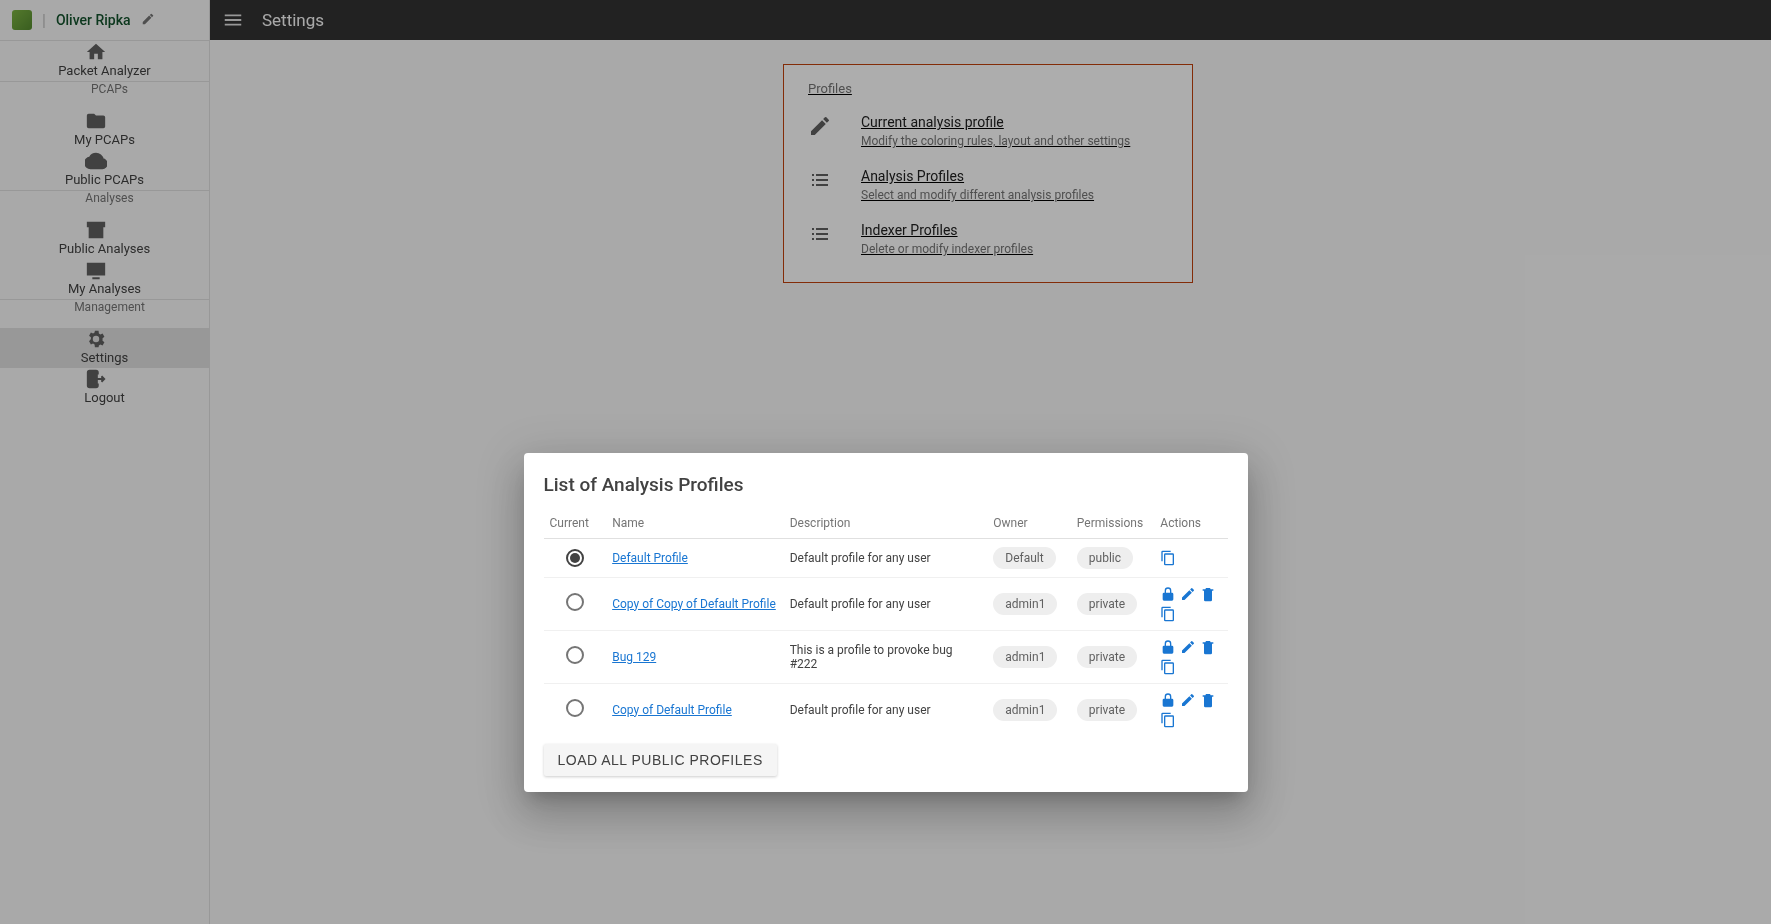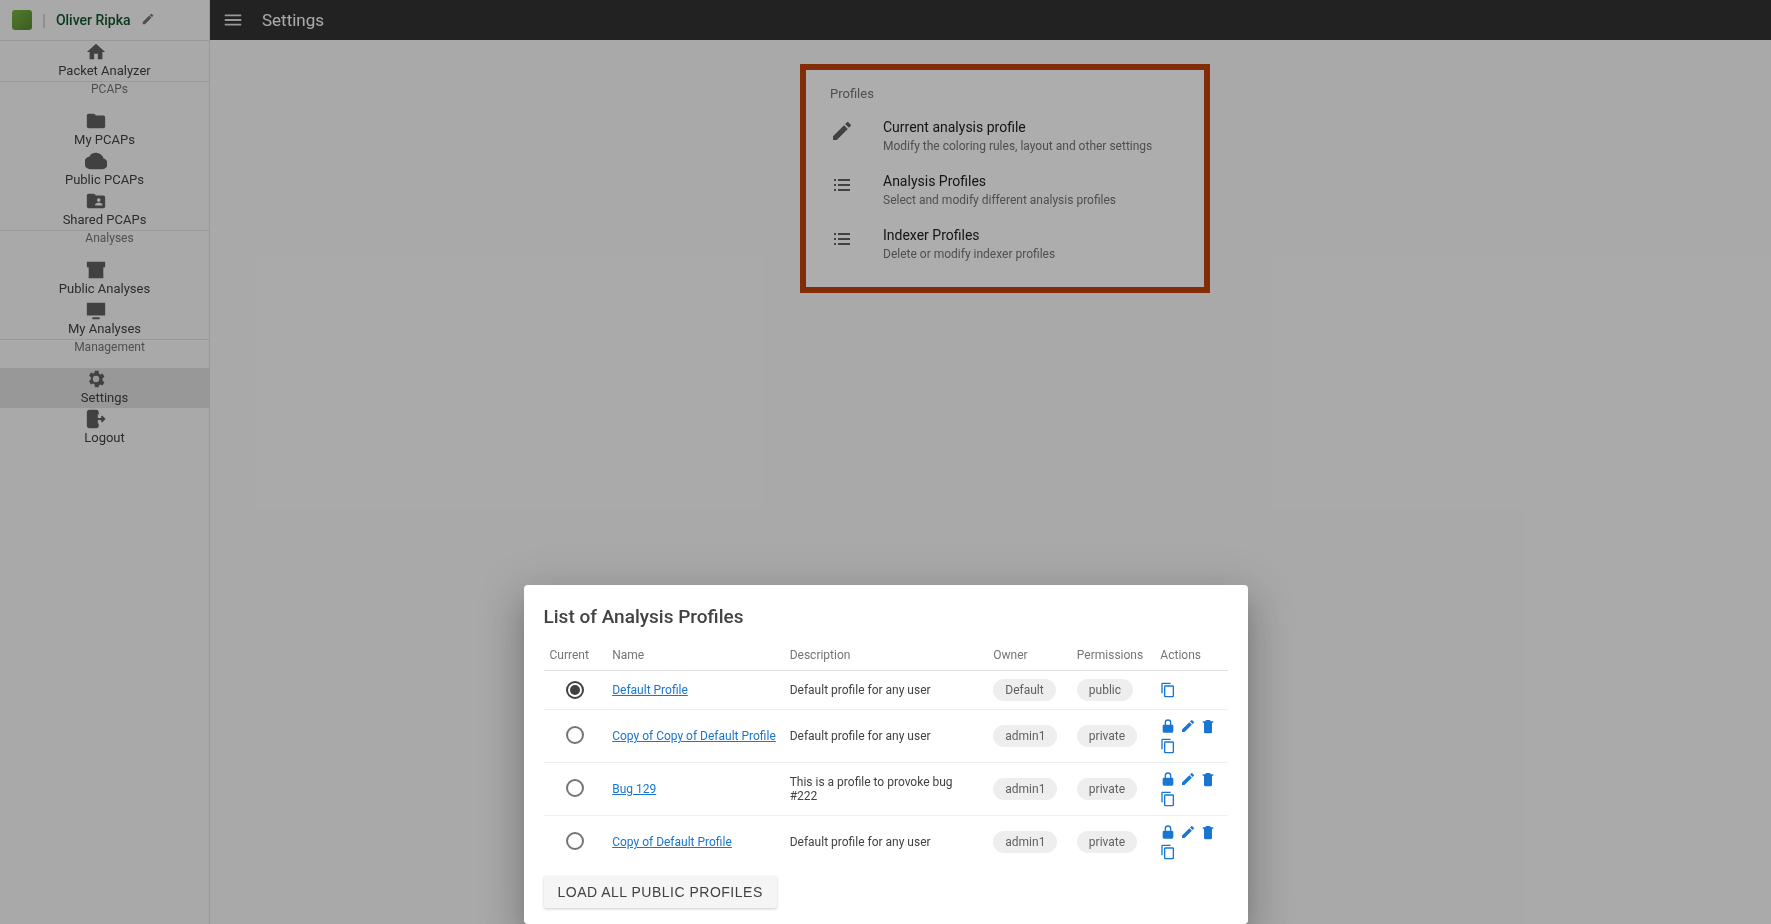--- a/index.html
+++ b/index.html
@@ -18,30 +18,30 @@
 .sidebar-item.selected { background: #e0e0e0; }
 .sidebar hr { border: none; border-top: 1px solid #e0e0e0; }
 
 
 .topbar { position: absolute; left: 210px; right: 0; top: 0; height: 40px; background: #333333; display: flex; align-items: center; padding: 0 12px; gap: 18px; }
 .hamburger { color: #e0e0e0; cursor: pointer; display:flex; align-items:center; }
 .topbar-title { font-size: 17px; color: #fafafa; }
 
 
 .main { position: absolute; left: 210px; right: 0; top: 40px; bottom: 0; background: #fafafa; }
-.settings-card { position: absolute; left: 590px; top: 24px; width: 410px; background: #fff; border: 6px solid #c2410c; padding: 16px 0; }
+.settings-card { position: absolute; left: 573px; top: 24px; width: 410px; background: #fff; border: 1px solid #c2410c; padding: 16px 0; text-decoration: underline; }
 .settings-card-title { font-size: 13px; color: #757575; padding: 0 24px 8px 24px; }
 .settings-row { display: flex; padding: 10px 24px; cursor: pointer; gap: 9px; }
 .settings-row .sr-icon { width: 24px; height: 24px; margin-right: 20px; color: #616161; display:flex; align-items:center; justify-content:center; }
 .settings-row .sr-text {}
 .sr-title { font-size: 14px; color: #212121; margin-bottom: 4px; }
 .sr-desc { font-size: 12px; color: #757575; }
 
 
-.overlay { position: absolute; inset: 0; background: rgba(0,0,0,0.32); display: flex; align-items: flex-end; justify-content: center; }
+.overlay { position: absolute; inset: 0; background: rgba(0,0,0,0.32); display: flex; align-items: center; justify-content: center; }
 
 
 .dialog { margin-top: 320px; width: 724px; background: #fff; border-radius: 4px; box-shadow: 0 11px 15px -7px rgba(0,0,0,.2),0 24px 38px 3px rgba(0,0,0,.14),0 9px 46px 8px rgba(0,0,0,.12); padding: 20px 20px 16px 20px; }
 .dialog-title { font-size: 19px; color: #424242; font-weight: 500; margin-bottom: 12px; }
 table.profiles { width: 100%; border-collapse: collapse; font-size: 12px; }
 table.profiles th { text-align: left; font-weight: 400; color: #757575; padding: 8px 6px; border-bottom: 1px solid #e0e0e0; font-size: 12px; }
 table.profiles td { padding: 8px 6px; border-bottom: 1px solid #f0f0f0; color: #424242; vertical-align: middle; }
 table.profiles tr:last-child td { border-bottom: none; }
 .col-current { width: 60px; text-align: center; }
 .col-name { width: 170px; }
@@ -99,28 +99,20 @@
         </span>
         <span>My PCAPs</span>
       </div>
       <div class="sidebar-item">
         <span class="si-icon">
           <svg viewBox="0 0 24 24">
             <path fill="currentColor" d="M19.35 10.04A7.49 7.49 0 0 0 12 4a7.5 7.5 0 0 0-6.65 4.04A6 6 0 0 0 6 20h13a5 5 0 0 0 .35-9.96z" stroke="currentColor" stroke-width="2"></path>
           </svg>
         </span>
         <span>Public PCAPs</span>
-      </div>
-      <div class="sidebar-item">
-        <span class="si-icon">
-          <svg viewBox="0 0 24 24">
-            <path fill="currentColor" d="M20 6h-8l-2-2H4a2 2 0 0 0-2 2v12a2 2 0 0 0 2 2h16a2 2 0 0 0 2-2V8a2 2 0 0 0-2-2zm-5 3a2 2 0 1 1 0 4 2 2 0 0 1 0-4zm4 8h-8v-1c0-1.33 2.67-2 4-2s4 .67 4 2v1z"></path>
-          </svg>
-        </span>
-        <span>Shared PCAPs</span>
       </div>
       <hr>
       <div class="sidebar-group-title">Analyses</div>
       <div class="sidebar-item">
         <span class="si-icon">
           <svg viewBox="0 0 24 24">
             <path fill="currentColor" stroke="currentColor" stroke-width="2" d="M3 4h18v4H3zM5 8h14v12H5zM9 12h6"></path>
           </svg>
         </span>
         <span>Public Analyses</span>

